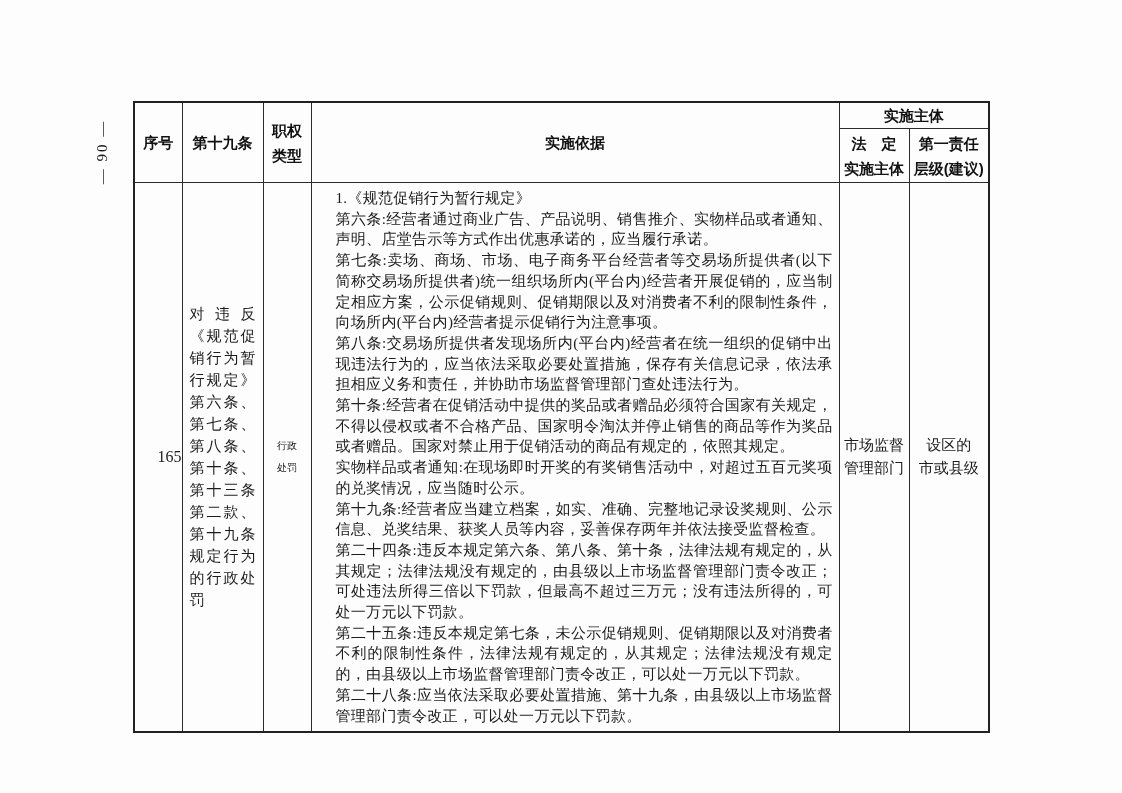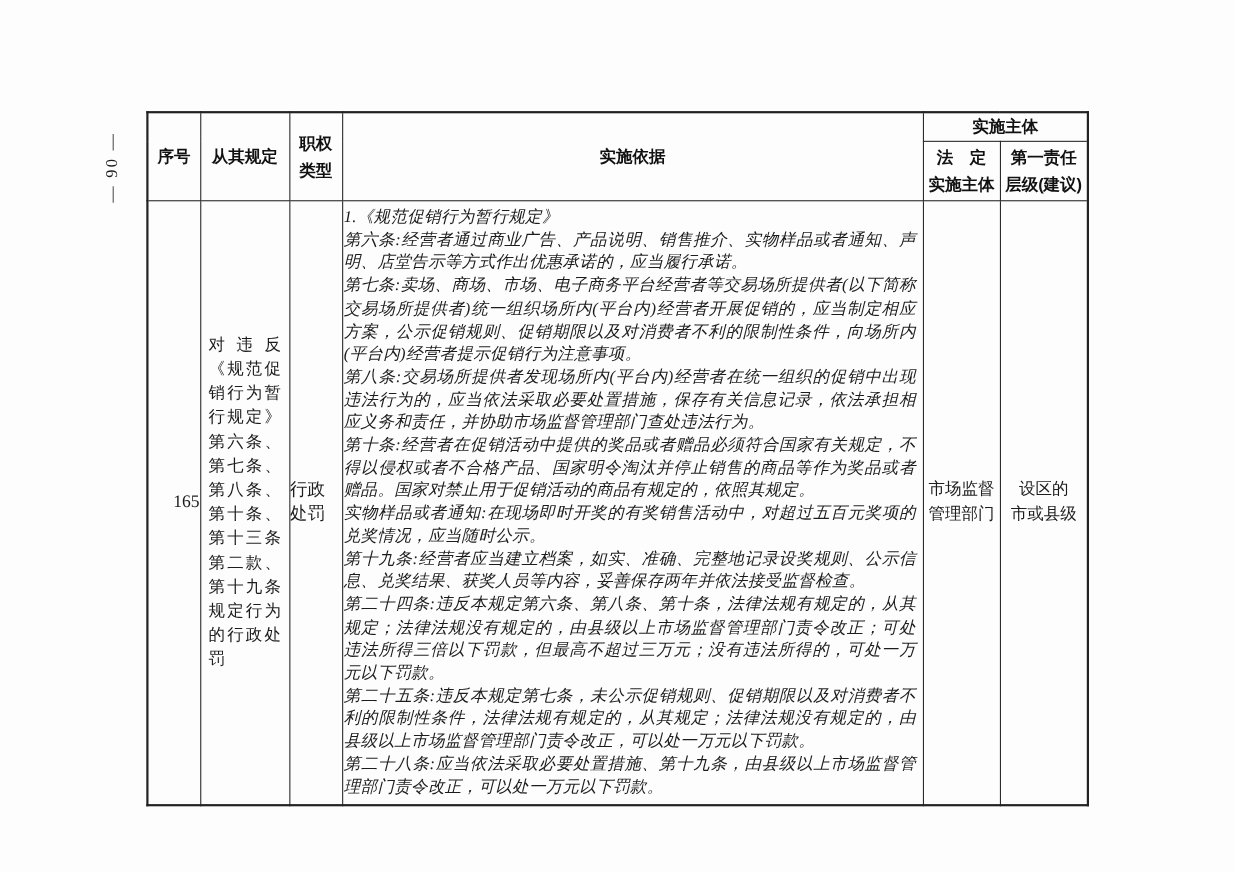--- a/index.html
+++ b/index.html
@@ -61,35 +61,34 @@
   }
   td.cell-item-name {
     vertical-align: middle;
     padding: 12px 7px;
     font-size: 15px;
     line-height: 22px;
     text-align: justify;
     text-justify: inter-character;
   }
   td.cell-authority {
-    text-align: left;
+    text-align: center;
     vertical-align: middle;
-    font-size: 16px;
+    font-size: 10px;
     line-height: 22px;
     margin-top: 39px;
   }
   td.cell-basis {
     vertical-align: top;
-    padding: 5px 6px 5px 1px;
+    padding: 5px 6px 5px 24px;
     font-size: 15px;
     line-height: 20.7px;
     text-align: justify;
     text-justify: inter-character;
     letter-spacing: 0.3px;
-    font-style: italic;
   }
   td.cell-basis p { margin: 0; }
   td.cell-center2 {
     text-align: center;
     vertical-align: middle;
     font-size: 15px;
     line-height: 23px;
     margin-top: 42px;
   }
 </style>
@@ -105,21 +104,21 @@
       <col style="width:48px">
       <col style="width:81px">
       <col style="width:48px">
       <col style="width:528px">
       <col style="width:70px">
       <col style="width:80px">
     </colgroup>
     <tbody>
         <tr class="header-top">
       <th rowspan="2">序号</th>
-      <th rowspan="2">从其规定</th>
+      <th rowspan="2">第十九条</th>
       <th rowspan="2">
         <span class="hline">职权</span>
         <span class="hline">类型</span>
       </th>
       <th rowspan="2">实施依据</th>
       <th colspan="2">实施主体</th>
     </tr>
     <tr class="header-sub">
       <th>
         <span class="hline">法　定</span>

